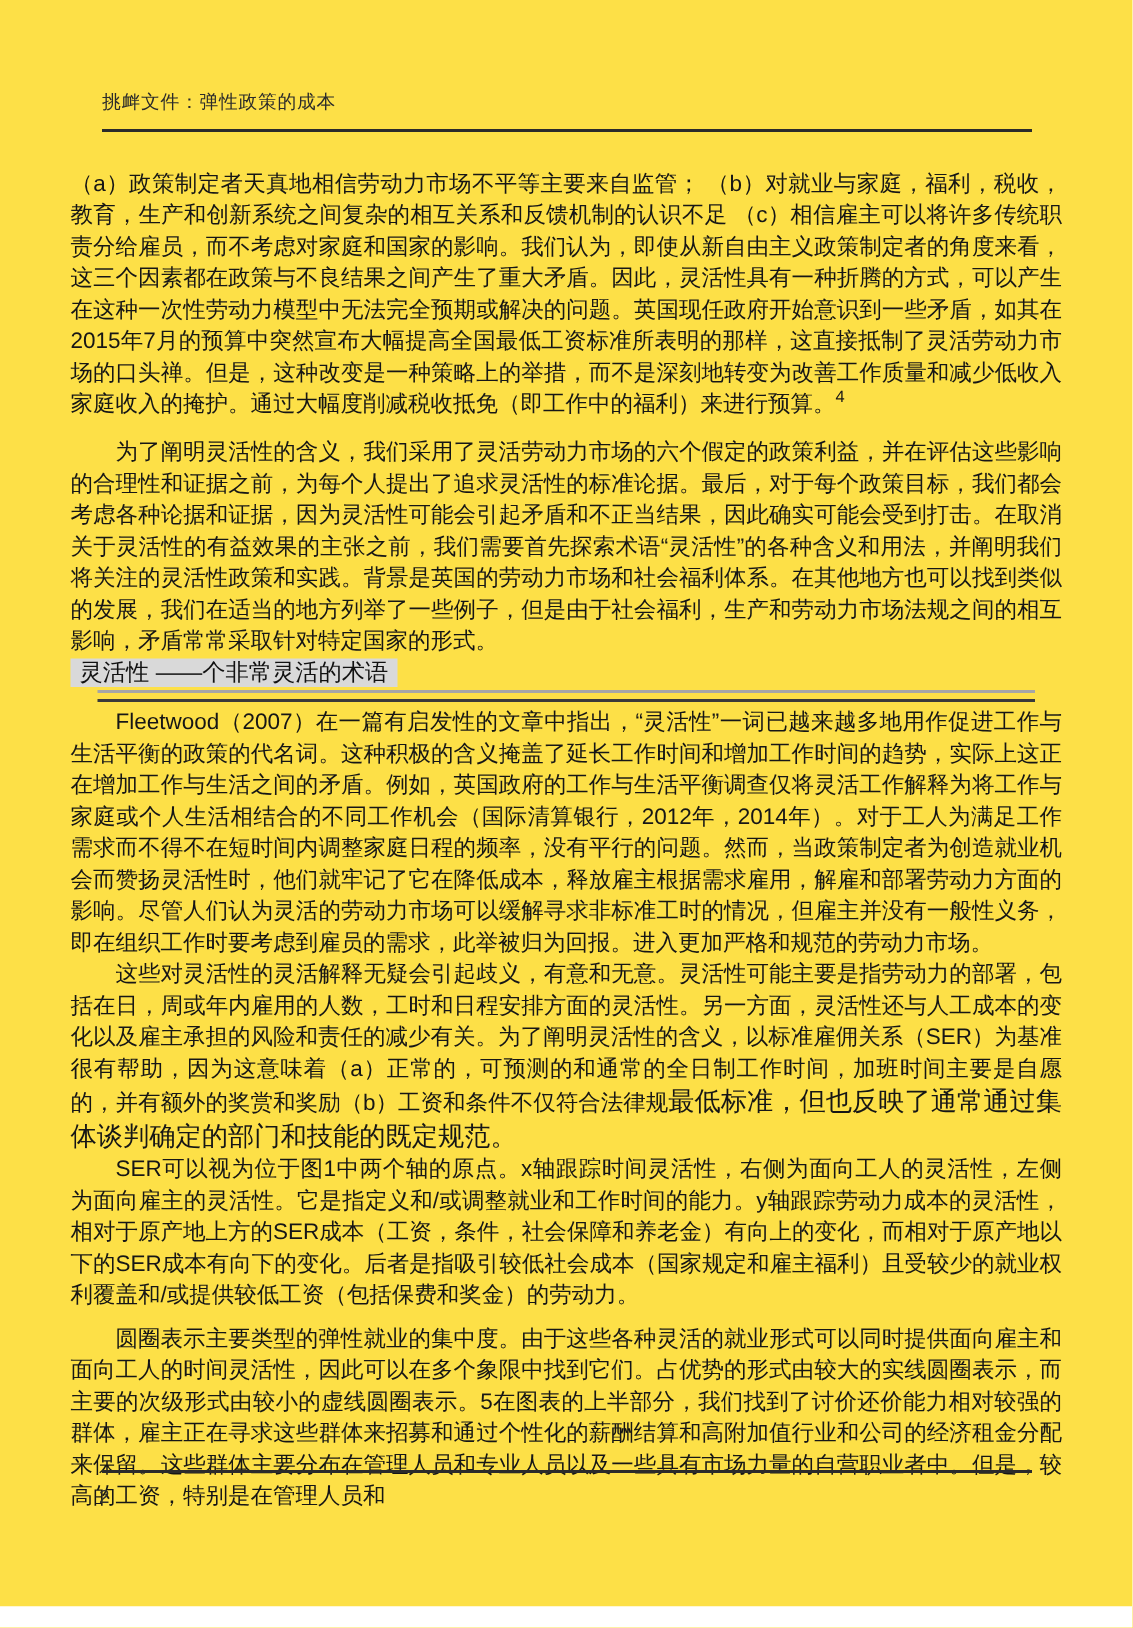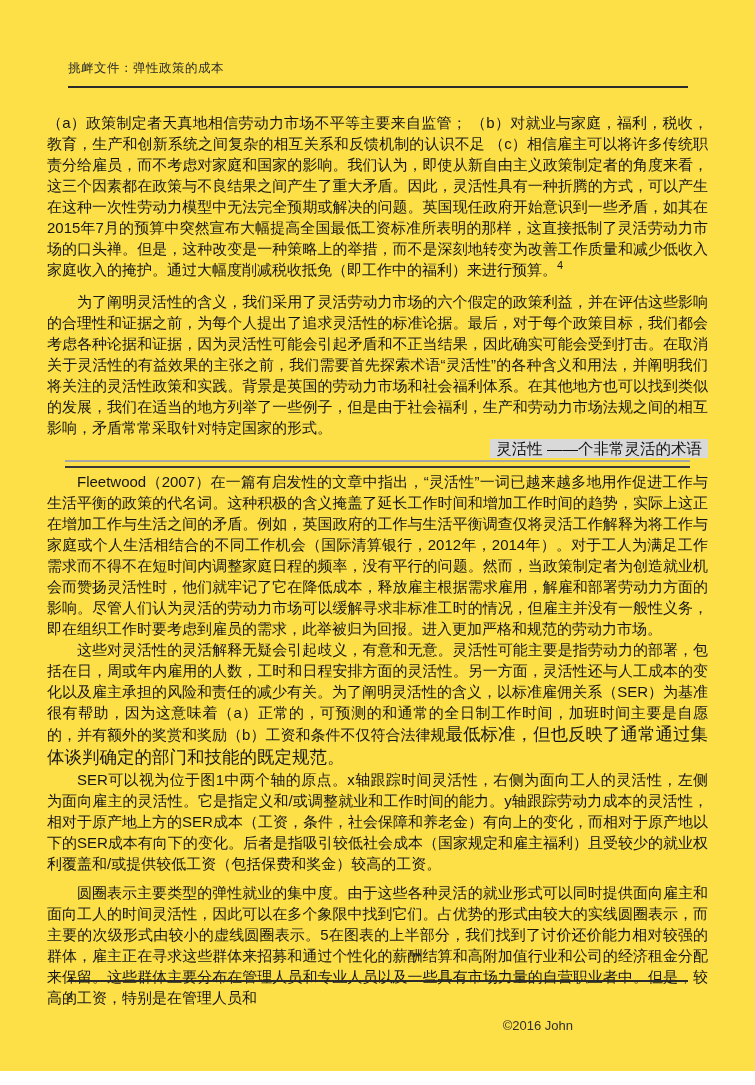--- a/index.html
+++ b/index.html
@@ -24,21 +24,21 @@
     font-size:15px;line-height:21px;text-align:justify;
     text-justify:inter-ideograph;
   }
   .content p{margin:0;}
   .p-indent{text-indent:2em;}
   .mt{margin-top:11px !important;}
   .mt-sm{margin-top:8px !important;}
   sup.fn{font-size:11px;vertical-align:super;line-height:0;}
   .section-heading{
     margin-top:12px;
-    text-align:right;text-indent:0;
+    text-align:left;text-indent:0;
     font-size:15.5px;color:#111;
   }
   .section-heading .hl{
     background:#d9d9d9;padding:1px 6px;
   }
   .heading-rule{
     margin:1px 18px 3px 18px;
     height:4px;
     border-top:2px solid #a6a6a6;
     border-bottom:2px solid #3a3a3a;
@@ -73,27 +73,26 @@
 
     <p class="p-indent mt">为了阐明灵活性的含义，我们采用了灵活劳动力市场的六个假定的政策利益，并在评估这些影响的合理性和证据之前，为每个人提出了追求灵活性的标准论据。最后，对于每个政策目标，我们都会考虑各种论据和证据，因为灵活性可能会引起矛盾和不正当结果，因此确实可能会受到打击。在取消关于灵活性的有益效果的主张之前，我们需要首先探索术语“灵活性”的各种含义和用法，并阐明我们将关注的灵活性政策和实践。背景是英国的劳动力市场和社会福利体系。在其他地方也可以找到类似的发展，我们在适当的地方列举了一些例子，但是由于社会福利，生产和劳动力市场法规之间的相互影响，矛盾常常采取针对特定国家的形式。</p>
 
     <p class="section-heading"><span class="hl">灵活性 ——个非常灵活的术语</span></p>
     <div class="heading-rule"></div>
 
     <p class="p-indent">Fleetwood（2007）在一篇有启发性的文章中指出，“灵活性”一词已越来越多地用作促进工作与生活平衡的政策的代名词。这种积极的含义掩盖了延长工作时间和增加工作时间的趋势，实际上这正在增加工作与生活之间的矛盾。例如，英国政府的工作与生活平衡调查仅将灵活工作解释为将工作与家庭或个人生活相结合的不同工作机会（国际清算银行，2012年，2014年）。对于工人为满足工作需求而不得不在短时间内调整家庭日程的频率，没有平行的问题。然而，当政策制定者为创造就业机会而赞扬灵活性时，他们就牢记了它在降低成本，释放雇主根据需求雇用，解雇和部署劳动力方面的影响。尽管人们认为灵活的劳动力市场可以缓解寻求非标准工时的情况，但雇主并没有一般性义务，即在组织工作时要考虑到雇员的需求，此举被归为回报。进入更加严格和规范的劳动力市场。</p>
 
     <p class="p-indent"><span>这些对灵活性的灵活解释无疑会引起歧义，有意和无意。灵活性可能主要是指劳动力的部署，包括在日，周或年内雇用的人数，工时和日程安排方面的灵活性。另一方面，灵活性还与人工成本的变化以及雇主承担的风险和责任的减少有关。为了阐明灵活性的含义，以标准雇佣关系（SER）为基准很有帮助，因为这意味着（a）正常的，可预测的和通常的全日制工作时间，加班时间主要是自愿的，并有额外的奖赏和奖励（b）工资和条件不仅符合法律规</span><span class="large-span">最低标准，但也反映了通常通过集体谈判确定的部门和技能的既定规范。</span></p>
 
-    <p class="p-indent">SER可以视为位于图1中两个轴的原点。x轴跟踪时间灵活性，右侧为面向工人的灵活性，左侧为面向雇主的灵活性。它是指定义和/或调整就业和工作时间的能力。y轴跟踪劳动力成本的灵活性，相对于原产地上方的SER成本（工资，条件，社会保障和养老金）有向上的变化，而相对于原产地以下的SER成本有向下的变化。后者是指吸引较低社会成本（国家规定和雇主福利）且受较少的就业权利覆盖和/或提供较低工资（包括保费和奖金）较高的工资。</p>
+    <p class="p-indent">SER可以视为位于图1中两个轴的原点。x轴跟踪时间灵活性，右侧为面向工人的灵活性，左侧为面向雇主的灵活性。它是指定义和/或调整就业和工作时间的能力。y轴跟踪劳动力成本的灵活性，相对于原产地上方的SER成本（工资，条件，社会保障和养老金）有向上的变化，而相对于原产地以下的SER成本有向下的变化。后者是指吸引较低社会成本（国家规定和雇主福利）且受较少的就业权利覆盖和/或提供较低工资（包括保费和奖金）的劳动力。</p>
 
     <p class="p-indent mt-sm">圆圈表示主要类型的弹性就业的集中度。由于这些各种灵活的就业形式可以同时提供面向雇主和面向工人的时间灵活性，因此可以在多个象限中找到它们。占优势的形式由较大的实线圆圈表示，而主要的次级形式由较小的虚线圆圈表示。5在图表的上半部分，我们找到了讨价还价能力相对较强的群体，雇主正在寻求这些群体来招募和通过个性化的薪酬结算和高附加值行业和公司的经济租金分配来保留。这些群体主要分布在管理人员和专业人员以及一些具有市场力量的自营职业者中。但是，较高的工资，特别是在管理人员和</p>
 
   </div>
 
   <div class="foot-rule"></div>
 
   <div class="footer-row">
     <span class="page-number">2</span>
   </div>
 
-  <div class="copyright-line">©2016 John</div>
 
 </div>
 
 </body></html>

